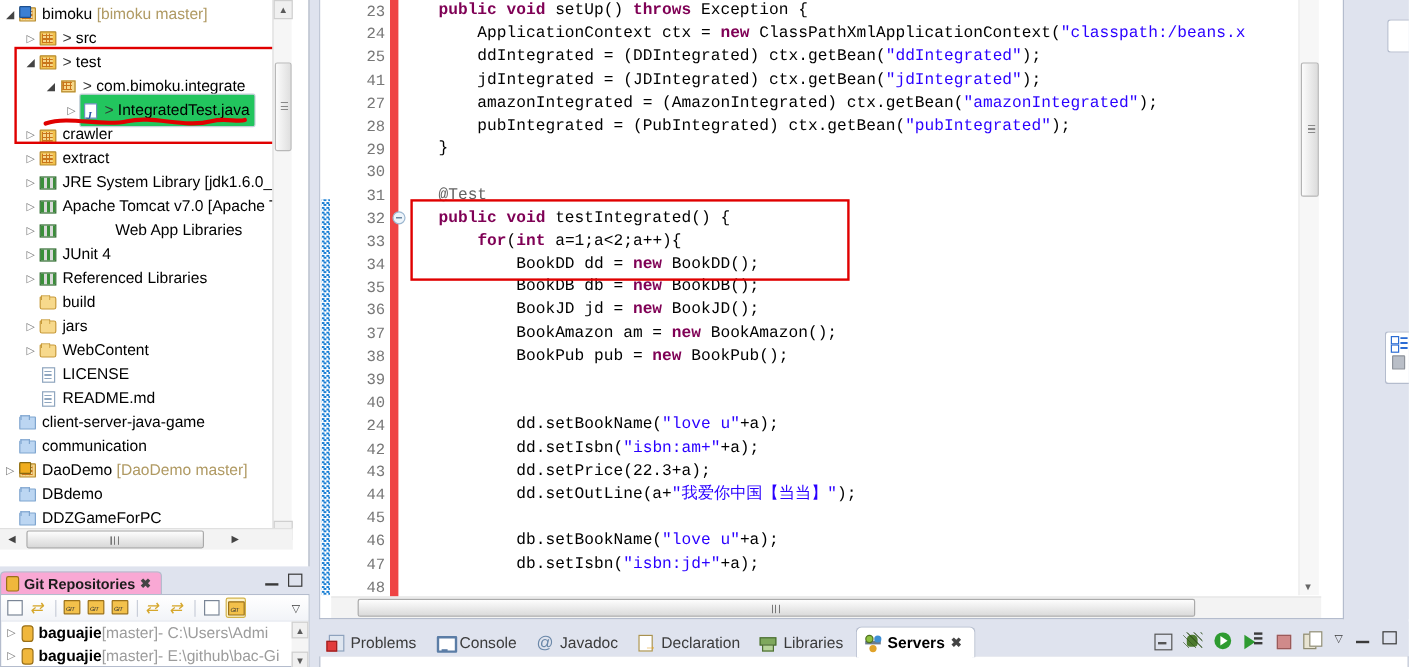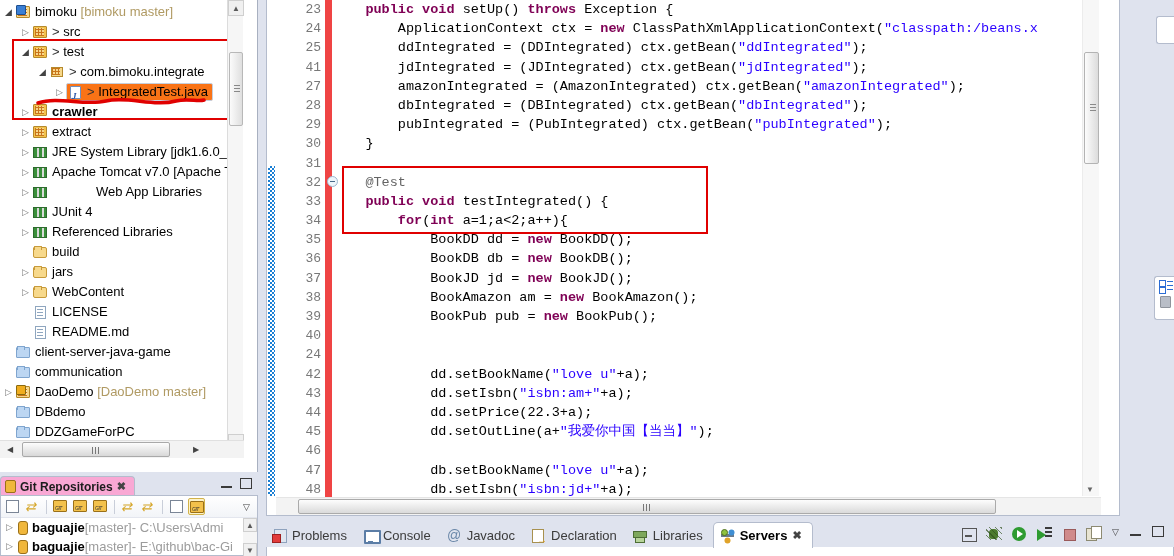--- a/index.html
+++ b/index.html
@@ -115,22 +115,22 @@
     position:absolute; left:3px; top:2px; width:11px; height:13px;
     background:#fff; border:1px solid #8fa6bf;
   }
   .ic-file::after{
     content:""; position:absolute; left:1px; top:2px; right:2px; height:7px;
     background: repeating-linear-gradient(180deg,#8fa6bf 0 1px,transparent 1px 3px);
   }
 
   
   .selrow .pill {
-    background: #f97316; border:1px solid #c7cedb; border-radius:2px;
-    padding: 0 4px 0 0; display:flex; align-items:center; height:18px;
+    background: #22c55e; border:1px solid #c7cedb; border-radius:2px;
+    padding: 0 4px 0 0; display:flex; align-items:center; height:28px;
   }
 
   
   #ann-box {
     position:absolute; left:12px; top:39px; width:218px; height:81px;
     border:2px solid #e00000; pointer-events:none;
   }
   #ann-scribble { position:absolute; left:36px; top:92px; width:170px; height:18px; pointer-events:none; }
 
   
@@ -489,21 +489,21 @@
           <span class="arrow closed"></span>
           <span class="pill" style="display: flex; align-items: center;">
             <span class="ico">
               <i class="ic-java"></i>
             </span>
             <span class="lbl"><span class="gt">&gt; </span>IntegratedTest.java</span>
           </span>
         </div>
         <div class="row" style="padding-left: 19px;">
           <span class="arrow closed"></span>
-          <span class="" style="display: flex; align-items: flex-start; font-weight: bold;">
+          <span class="" style="display: flex; align-items: flex-end;">
             <span class="ico">
               <i class="ic-pkgj"></i>
             </span>
             <span class="lbl">crawler</span>
           </span>
         </div>
         <div class="row" style="padding-left: 19px;">
           <span class="arrow closed"></span>
           <span class="" style="display: flex; align-items: center;">
             <span class="ico">
@@ -767,21 +767,20 @@
         <div class="ln" style="position: relative;">46</div>
         <div class="ln" style="position: relative;">47</div>
         <div class="ln" style="position: relative;">48</div>
       </div>
     <div id="ed-code">
         <div class="cl"><span class="pl">    </span><span class="kw">public void </span><span class="pl">setUp() </span><span class="kw">throws </span><span class="pl">Exception {</span></div>
         <div class="cl"><span class="pl">        ApplicationContext ctx = </span><span class="kw">new </span><span class="pl">ClassPathXmlApplicationContext(</span><span class="str">"classpath:/beans.x</span></div>
         <div class="cl"><span class="pl">        ddIntegrated = (DDIntegrated) ctx.getBean(</span><span class="str">"ddIntegrated"</span><span class="pl">);</span></div>
         <div class="cl"><span class="pl">        jdIntegrated = (JDIntegrated) ctx.getBean(</span><span class="str">"jdIntegrated"</span><span class="pl">);</span></div>
         <div class="cl"><span class="pl">        amazonIntegrated = (AmazonIntegrated) ctx.getBean(</span><span class="str">"amazonIntegrated"</span><span class="pl">);</span></div>
-        <div class="cl"><span class="pl">        dbIntegrated = (DBIntegrated) ctx.getBean(</span><span class="str">"dbIntegrated"</span><span class="pl">);</span></div>
         <div class="cl"><span class="pl">        pubIntegrated = (PubIntegrated) ctx.getBean(</span><span class="str">"pubIntegrated"</span><span class="pl">);</span></div>
         <div class="cl"><span class="pl">    }</span></div>
         <div class="cl"><span class="pl"></span></div>
         <div class="cl"><span class="pl">    </span><span class="ann">@Test</span></div>
         <div class="cl"><span class="pl">    </span><span class="kw">public void </span><span class="pl">testIntegrated() {</span></div>
         <div class="cl"><span class="pl">        </span><span class="kw">for</span><span class="pl">(</span><span class="kw">int </span><span class="pl">a=1;a&lt;2;a++){</span></div>
         <div class="cl"><span class="pl">            BookDD dd = </span><span class="kw">new </span><span class="pl">BookDD();</span></div>
         <div class="cl"><span class="pl">            BookDB db = </span><span class="kw">new </span><span class="pl">BookDB();</span></div>
         <div class="cl"><span class="pl">            BookJD jd = </span><span class="kw">new </span><span class="pl">BookJD();</span></div>
         <div class="cl"><span class="pl">            BookAmazon am = </span><span class="kw">new </span><span class="pl">BookAmazon();</span></div>

